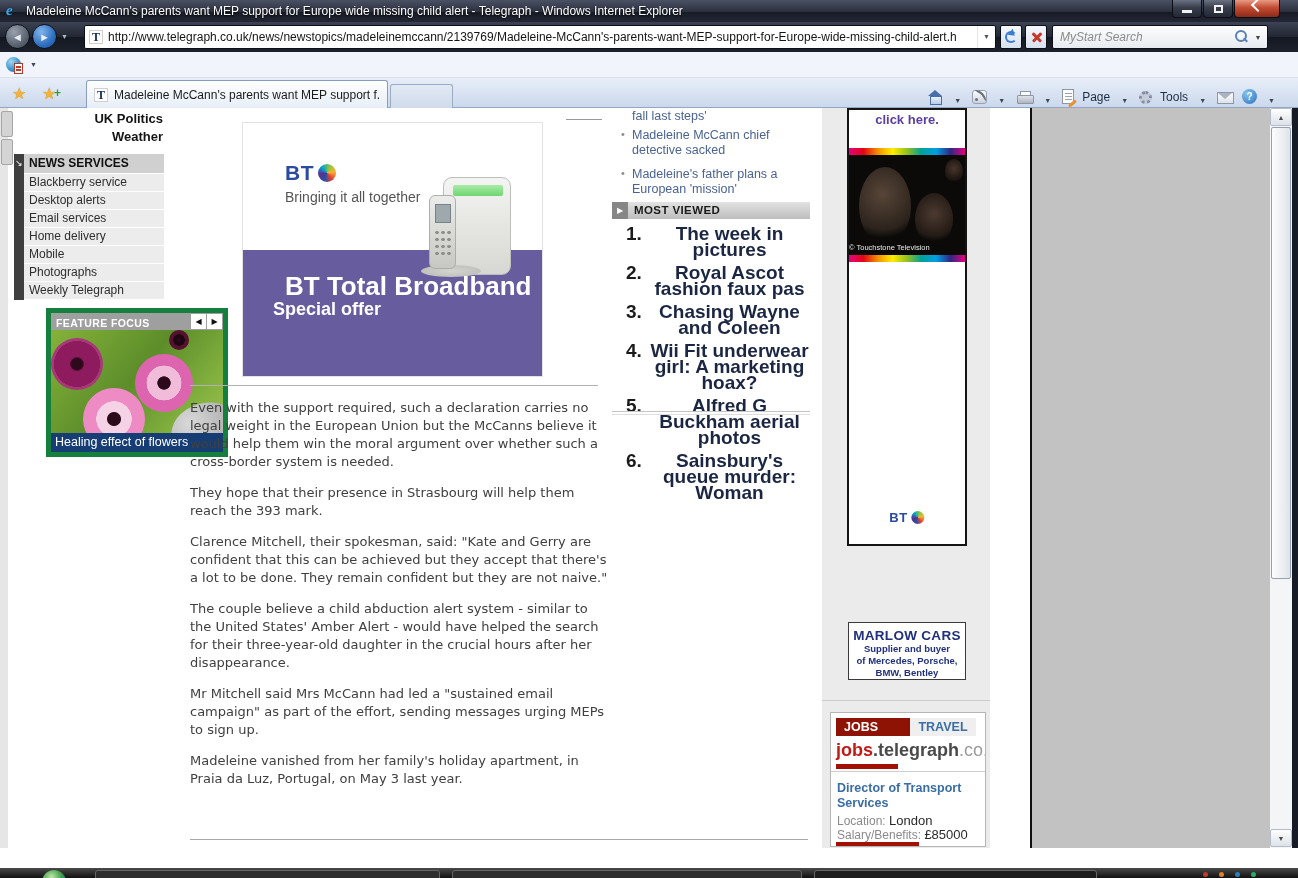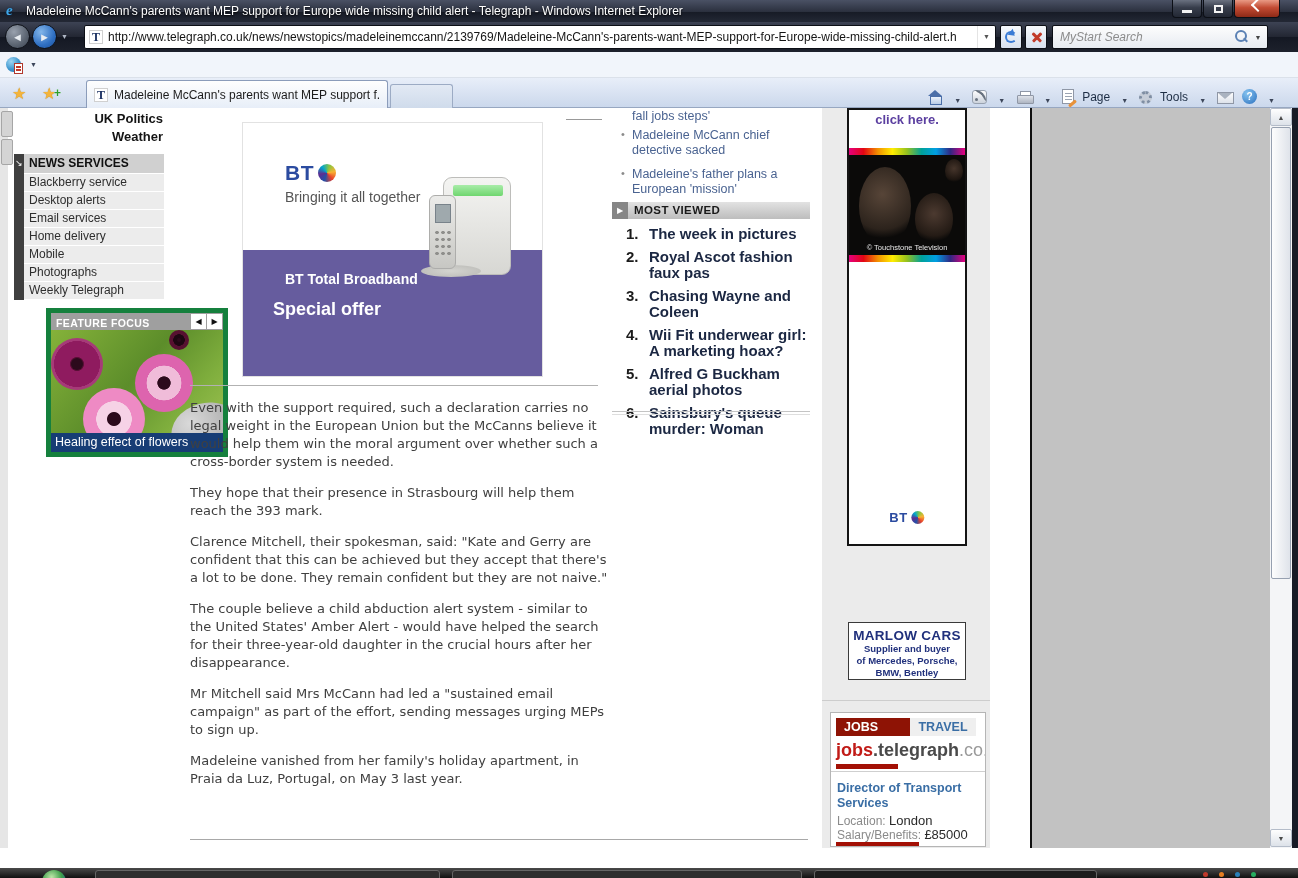--- a/index.html
+++ b/index.html
@@ -135,54 +135,54 @@
   .btglobe { border-radius:50%; background:conic-gradient(from 200deg,#2350a8,#5f2d91,#00a6ce,#8bc53f,#f9b233,#e8412c,#2350a8); position:relative; }
   .btad .btlogo { left:42px; top:38px; } .btad .btlogo-txt { font-size:21px; } .btad .btglobe { width:18px; height:18px; }
   .bt-tag { position:absolute; left:42px; top:66px; font-size:14px; color:#555; }
   .hub { position:absolute; left:200px; top:54px; width:68px; height:98px; background:linear-gradient(#f4f4f2,#d7d7d3); border:1px solid #bdbdba; border-radius:9px; }
   .hub-green { position:absolute; left:9px; top:7px; width:50px; height:11px; background:linear-gradient(#a8eca8,#6fd66f); border-radius:2px; }
   .phone { position:absolute; left:186px; top:72px; width:27px; height:74px; background:linear-gradient(#ececea,#c7c7c3); border:1px solid #adadab; border-radius:6px; }
   .phone-scr { position:absolute; left:5px; top:8px; width:16px; height:19px; background:#9fa9ad; border:1px solid #78828a; }
   .phone-keys { position:absolute; left:4px; top:33px; width:18px; height:28px;
     background:radial-gradient(circle,#8f8f8c 1.5px,transparent 2px); background-size:6px 7px; }
   .phone-base { position:absolute; left:178px; top:142px; width:60px; height:12px; background:radial-gradient(ellipse at center,#d4d4d0,#b9b9b5); border-radius:50%; }
-  .bt-line1 { position:absolute; left:42px; top:148px; font-weight:bold; font-size:14px; color:#fff; }
+  .bt-line1 { position:absolute; left:42px; top:148px; font-weight:bold; font-size:26px; color:#fff; }
   .bt-line2 { position:absolute; left:30px; top:176px; font-weight:bold; font-size:18px; color:#fff; }
   .hr1 { position:absolute; left:182px; top:277px; width:408px; border-top:1px solid #b2b2b2; }
   .paras { position:absolute; left:182px; top:291px; width:420px; font-family:"DejaVu Sans",sans-serif; font-size:13px; line-height:18px; color:#404040; }
   .paras p { margin-bottom:13px; }
   .hr2 { position:absolute; left:182px; top:731px; width:618px; border-top:1px solid #a8a8a8; }
 
   
   .midcol { position:absolute; left:604px; top:0; width:198px; }
   .mid-partial { position:absolute; left:20px; top:1px; font-size:12.5px; color:#4a6391; }
   .mid-links { position:absolute; left:0; top:20px; width:198px; }
   .mid-link { position:relative; padding-left:20px; font-size:12.5px; line-height:15px; color:#4a6391; margin-bottom:9px; }
   .mid-bullet { position:absolute; left:9px; top:-1px; color:#8a8a8a; font-size:11px; }
   .mv-head { position:absolute; left:0; top:94px; width:198px; height:17px; background:linear-gradient(#e2e2e2,#bdbdbd); }
   .mv-arrbox { position:absolute; left:0; top:0; width:16px; height:17px; background:#868686; color:#fff; font-size:8px; line-height:17px; text-align:center; }
   .mv-title { margin-left:22px; font-weight:bold; font-size:11.5px; color:#1a1a1a; line-height:17px; letter-spacing:.4px; }
   .mv-list { position:absolute; left:0; top:118px; width:198px; list-style:none; counter-reset:mv; }
-  .mv-list li { position:relative; counter-increment:mv; padding-left:37px; font-weight:bold; font-size:15px; line-height:16px; color:#1b2742; margin-bottom:7px; }
+  .mv-list li { position:relative; counter-increment:mv; padding-left:37px; font-weight:bold; font-size:19px; line-height:16px; color:#1b2742; margin-bottom:7px;text-align:center; }
   .mv-list li:before { content:counter(mv) "."; position:absolute; left:14px; color:#1b1b1b; }
   .mid-hr { position:absolute; left:0; top:303px; width:198px; border-top:1px solid #c4c4c4; }
   .mid-hr:after { content:""; display:block; margin-top:2px; border-top:1px solid #dedede; }
 
   
   .adcol-bg { position:absolute; left:814px; top:0; width:168px; height:740px; background:#ebebeb; }
   .lostad { position:absolute; left:839px; top:0; width:120px; height:438px; background:#fff; border:2px solid #141414; }
   .lost-click { text-align:center; font-weight:bold; font-size:13px; color:#5b3fa0; margin-top:2px; }
   .rainbow { height:7px; background:linear-gradient(90deg,#e6007e,#e30613,#f39200,#ffed00,#95c11f,#00a19a,#009fe3,#312783,#e6007e); }
   .strip1 { position:absolute; left:0; top:38px; width:100%; }
   .lost-photo { position:absolute; left:0; top:45px; width:100%; height:100px; background:#0b0a09; overflow:hidden; }
   .face { position:absolute; border-radius:50%; }
   .face.m { left:10px; top:12px; width:52px; height:78px; background:radial-gradient(circle at 45% 35%,#574538,#2c231c 60%,transparent 75%); }
   .face.f { left:66px; top:38px; width:38px; height:52px; background:radial-gradient(circle at 50% 40%,#4c3a30,#241b15 60%,transparent 75%); }
   .face.s { left:96px; top:4px; width:18px; height:24px; background:radial-gradient(circle at 50% 40%,#46352b,#1d1510 65%,transparent 78%); }
-  .lost-credit { position:absolute; left:0; bottom:3px; width:100%; text-align:center; font-size:7.5px; color:#e8e8e8; }
+  .lost-credit { position:absolute; left:0; bottom:3px; width:100%; font-size:7.5px; color:#e8e8e8; }
   .strip2 { position:absolute; left:0; top:145px; width:100%; }
   .lostad .btlogo { left:50%; top:400px; transform:translateX(-50%); }
   .lostad .btlogo-txt { font-size:13px; } .lostad .btglobe { width:13px; height:13px; }
   .hereford { position:absolute; left:839px; top:447px; width:120px; height:57px; background:#fff; text-align:center; }
   .hereford-txt { display:inline-block; margin-top:16px; font-size:17px; color:#9b9b9b; border-bottom:1px solid #cfcfcf; padding:0 6px 3px; }
   .marlow { position:absolute; left:840px; top:514px; width:118px; height:58px; background:#fff; border:1px solid #3a3a3a; text-align:center; color:#20307c; }
   .marlow-title { font-weight:bold; font-size:13.5px; margin-top:5px; letter-spacing:.3px; }
   .marlow-line { font-weight:bold; font-size:9.5px; line-height:12px; }
   .ad-div { position:absolute; left:814px; top:592px; width:168px; border-top:1px solid #cdcdcd; }
   .jobs { position:absolute; left:822px; top:604px; width:156px; height:135px; background:#fff; border:1px solid #b5b5b5; overflow:hidden; }
@@ -375,21 +375,21 @@
       <p>Even with the support required, such a declaration carries no legal weight in the European Union but the McCanns believe it would help them win the moral argument over whether such a cross-border system is needed.</p>
       <p>They hope that their presence in Strasbourg will help them reach the 393 mark.</p>
       <p>Clarence Mitchell, their spokesman, said: "Kate and Gerry are confident that this can be achieved but they accept that there's a lot to be done. They remain confident but they are not naive."</p>
       <p>The couple believe a child abduction alert system - similar to the United States' Amber Alert - would have helped the search for their three-year-old daughter in the crucial hours after her disappearance.</p>
       <p>Mr Mitchell said Mrs McCann had led a "sustained email campaign" as part of the effort, sending messages urging MEPs to sign up.</p>
       <p>Madeleine vanished from her family's holiday apartment, in Praia da Luz, Portugal, on May 3 last year.</p>
     </div>
     <div class="hr2"></div>
 
     <div class="midcol">
-      <div class="mid-partial">fall jobs steps'</div>
+      <div class="mid-partial">fall last steps'</div>
       <div class="mid-links">
         <div class="mid-link">
           <span class="mid-bullet">•</span>
           <span>Madeleine McCann chief detective sacked</span>
         </div>
         <div class="mid-link">
           <span class="mid-bullet">•</span>
           <span>Madeleine's father plans a European 'mission'</span>
         </div>
       </div>

